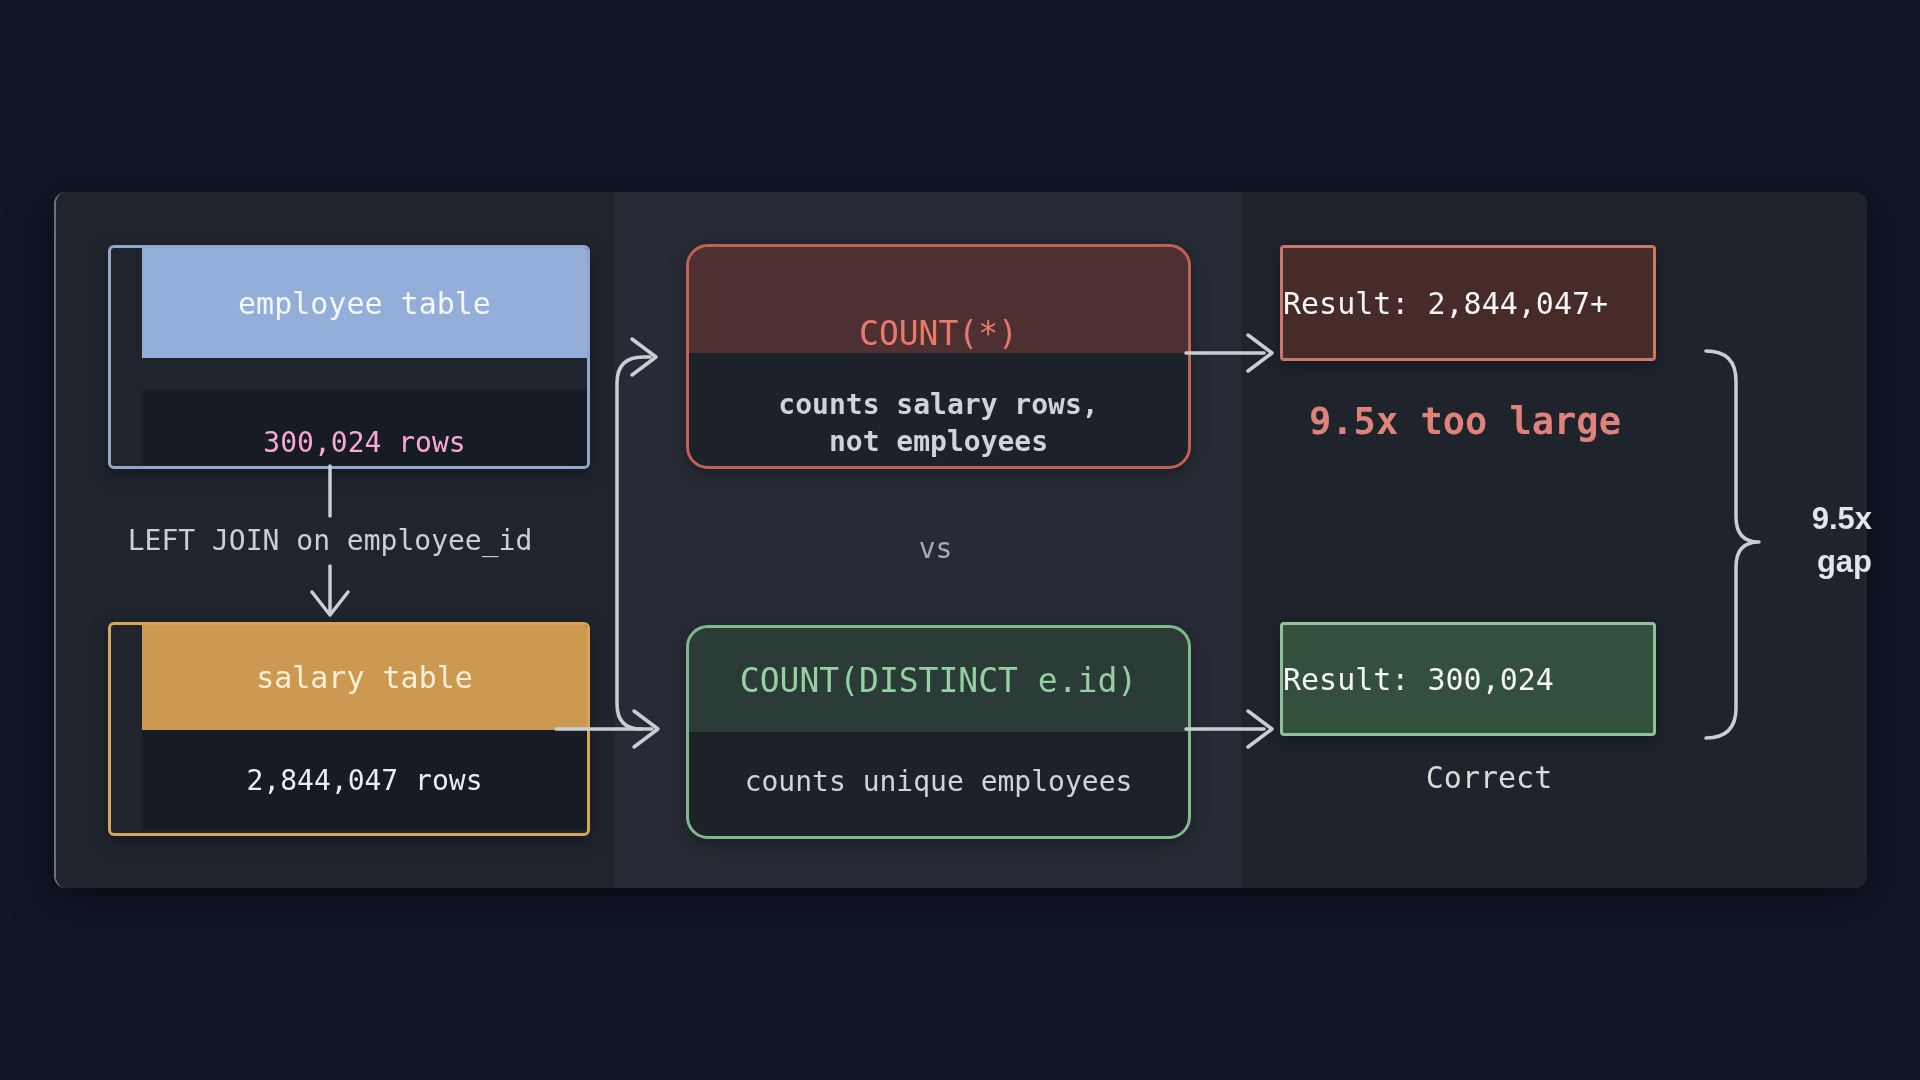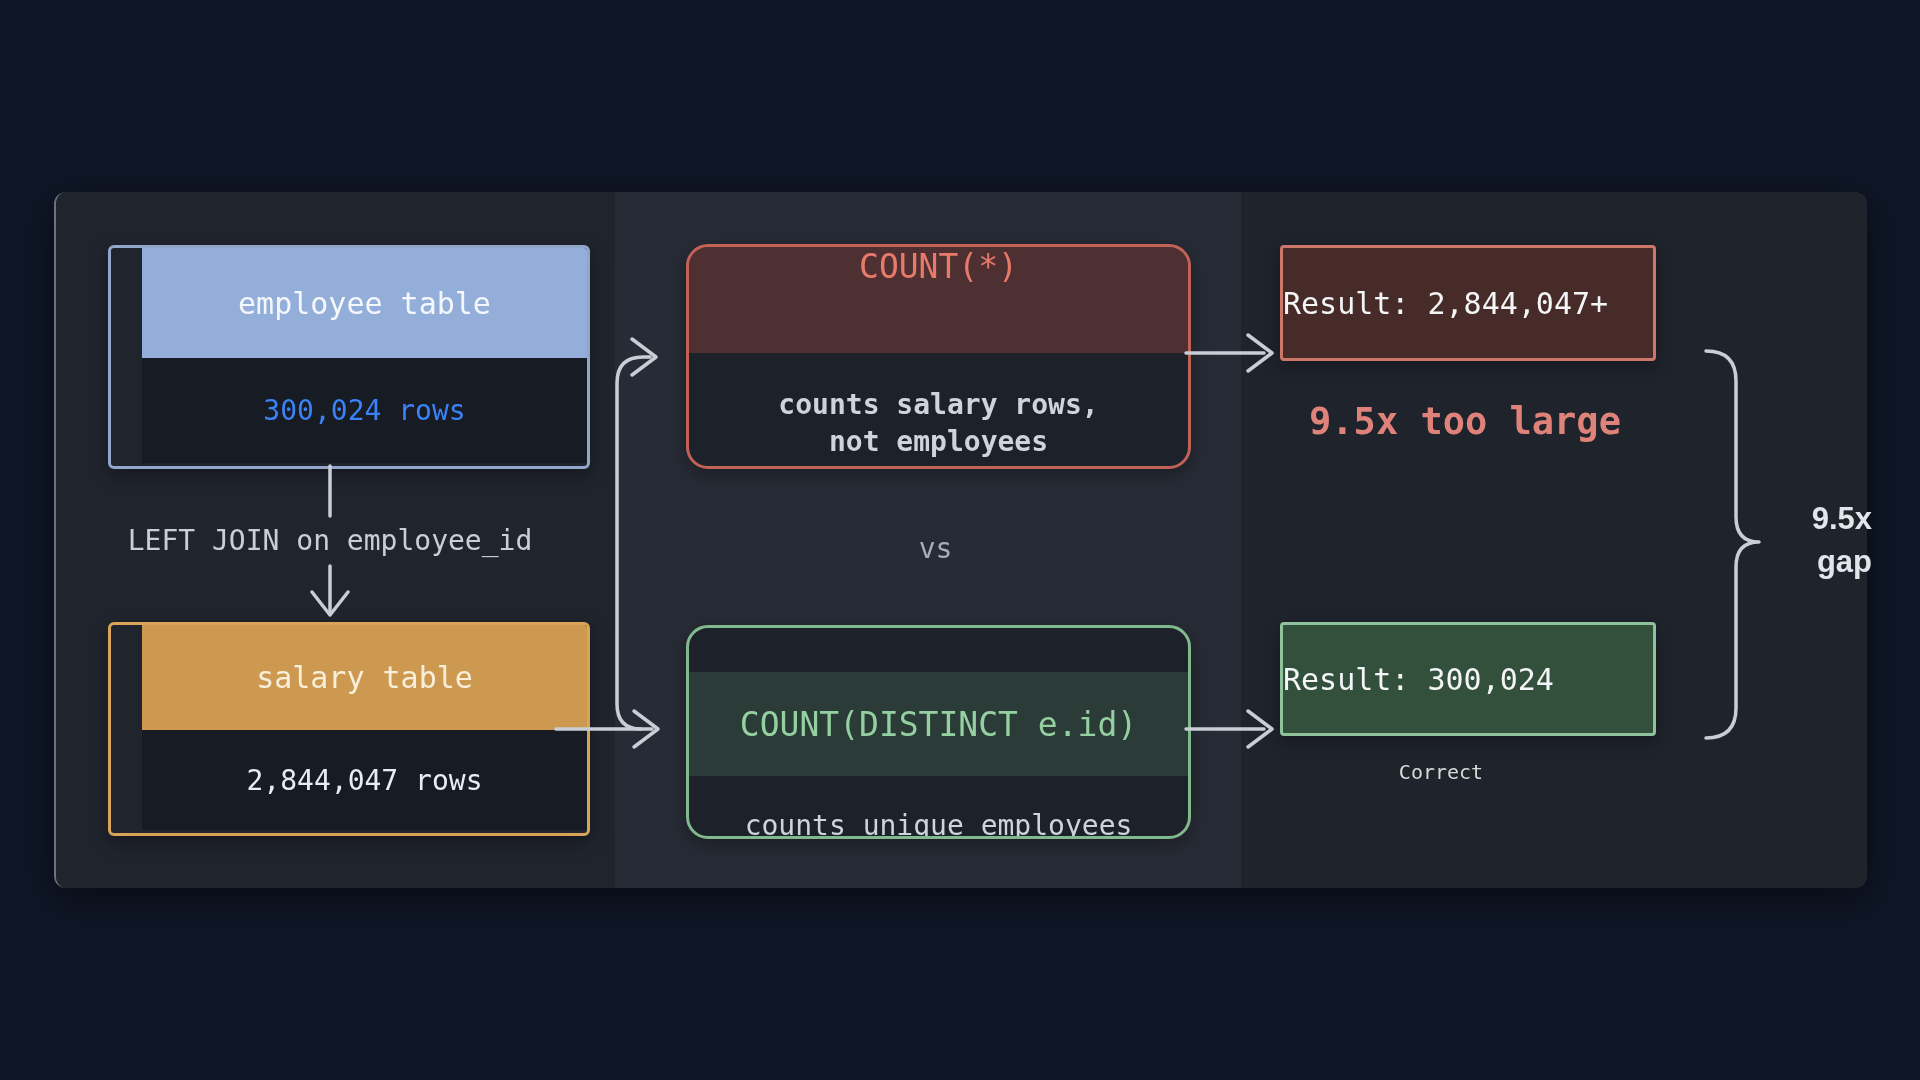--- a/index.html
+++ b/index.html
@@ -15,52 +15,52 @@
   .section-right{left:1185px;width:626px;background:#1f232c;border-radius:0 12px 12px 0;}
 
   .abs{position:absolute;}
   .tbox{position:absolute;border-radius:6px;overflow:hidden;
         box-shadow:0 6px 18px rgba(0,0,0,0.35);padding-left:31px;}
   .tbox-header{display:flex;align-items:center;justify-content:center;}
   .tbox-body{display:flex;align-items:center;justify-content:center;background:#171b24;}
 
   .employee-box{left:108px;top:245px;width:445px;height:218px;border:3px solid #92a6cc;}
   .employee-box .tbox-header{height:110px;background:#93aed9;color:#f4f7fc;font-size:30px;}
-  .employee-box .tbox-body{height:105px;color:#3b82f6;font-size:28px;}
+  .employee-box .tbox-body{height:105px;color:#f9a8d4;font-size:28px;margin-top:32px;}
 
   .salary-box{left:108px;top:622px;width:445px;height:208px;border:3px solid #d8a457;}
   .salary-box .tbox-header{height:105px;background:#cd9950;color:#f8efda;font-size:30px;}
   .salary-box .tbox-body{height:100px;color:#e9edf3;font-size:28px;}
 
   .join-label{left:80px;top:524px;width:500px;text-align:center;color:#c9cfd9;font-size:28px;}
 
   .cbox{position:absolute;left:686px;width:499px;border-radius:22px;overflow:hidden;
         background:#1d212a;box-shadow:0 6px 18px rgba(0,0,0,0.3);}
   .count-star-box{top:244px;height:219px;border:3px solid #c26257;}
-  .count-star-box .cbox-header{height:106px;display:flex;align-items:flex-start;justify-content:center;
+  .count-star-box .cbox-header{height:106px;display:flex;align-items:flex-end;justify-content:center;
         background:rgba(193,84,68,0.30);color:#e8796b;font-size:33px;}
   .count-star-box .cbox-body{height:107px;display:flex;flex-direction:column;align-items:center;
         justify-content:flex-end;color:#ced4dc;font-size:28px;line-height:37px;font-weight:bold;}
   .count-distinct-box{top:625px;height:208px;border:3px solid #82b98c;}
   .count-distinct-box .cbox-header{height:104px;display:flex;align-items:center;justify-content:center;
-        background:rgba(110,190,130,0.17);color:#95d0a0;font-size:33px;margin-top:44px;}
+        background:rgba(110,190,130,0.17);color:#95d0a0;font-size:33px;}
   .count-distinct-box .cbox-body{height:98px;display:flex;align-items:center;justify-content:center;
         color:#ced4dc;font-size:28px;}
 
   .vs-label{left:686px;top:532px;width:499px;text-align:center;color:#a6adb8;font-size:28px;}
 
   .rbox{position:absolute;left:1280px;width:370px;border-radius:4px;
         display:flex;align-items:center;font-size:30px;color:#f4f5f7;
         box-shadow:0 6px 18px rgba(0,0,0,0.3);}
   .result-wrong-box{top:245px;height:110px;background:#462b29;border:3px solid #cc7769;}
   .result-correct-box{top:622px;height:108px;background:#32503c;border:3px solid #8fc29a;}
 
   .note-wrong{left:1280px;top:400px;width:370px;text-align:center;color:#df837a;
               font-size:37px;font-weight:700;}
-  .note-correct{left:1256px;top:760px;width:370px;text-align:center;color:#d5dbd5;font-size:20px;}
+  .note-correct{left:1304px;top:760px;width:370px;text-align:center;color:#d5dbd5;font-size:30px;}
 
   .gap-label{left:1748px;top:497px;width:124px;text-align:right;color:#e2e6ea;
              font-family:"Liberation Sans","DejaVu Sans",sans-serif;font-weight:700;
              font-size:31px;line-height:43px;}
 
   svg.overlay{position:absolute;left:0;top:0;width:1920px;height:1080px;pointer-events:none;}
   svg.overlay path{fill:none;stroke:#c9ced6;stroke-width:3.5;stroke-linecap:round;stroke-linejoin:round;}
 </style>
 </head>
 <body>

